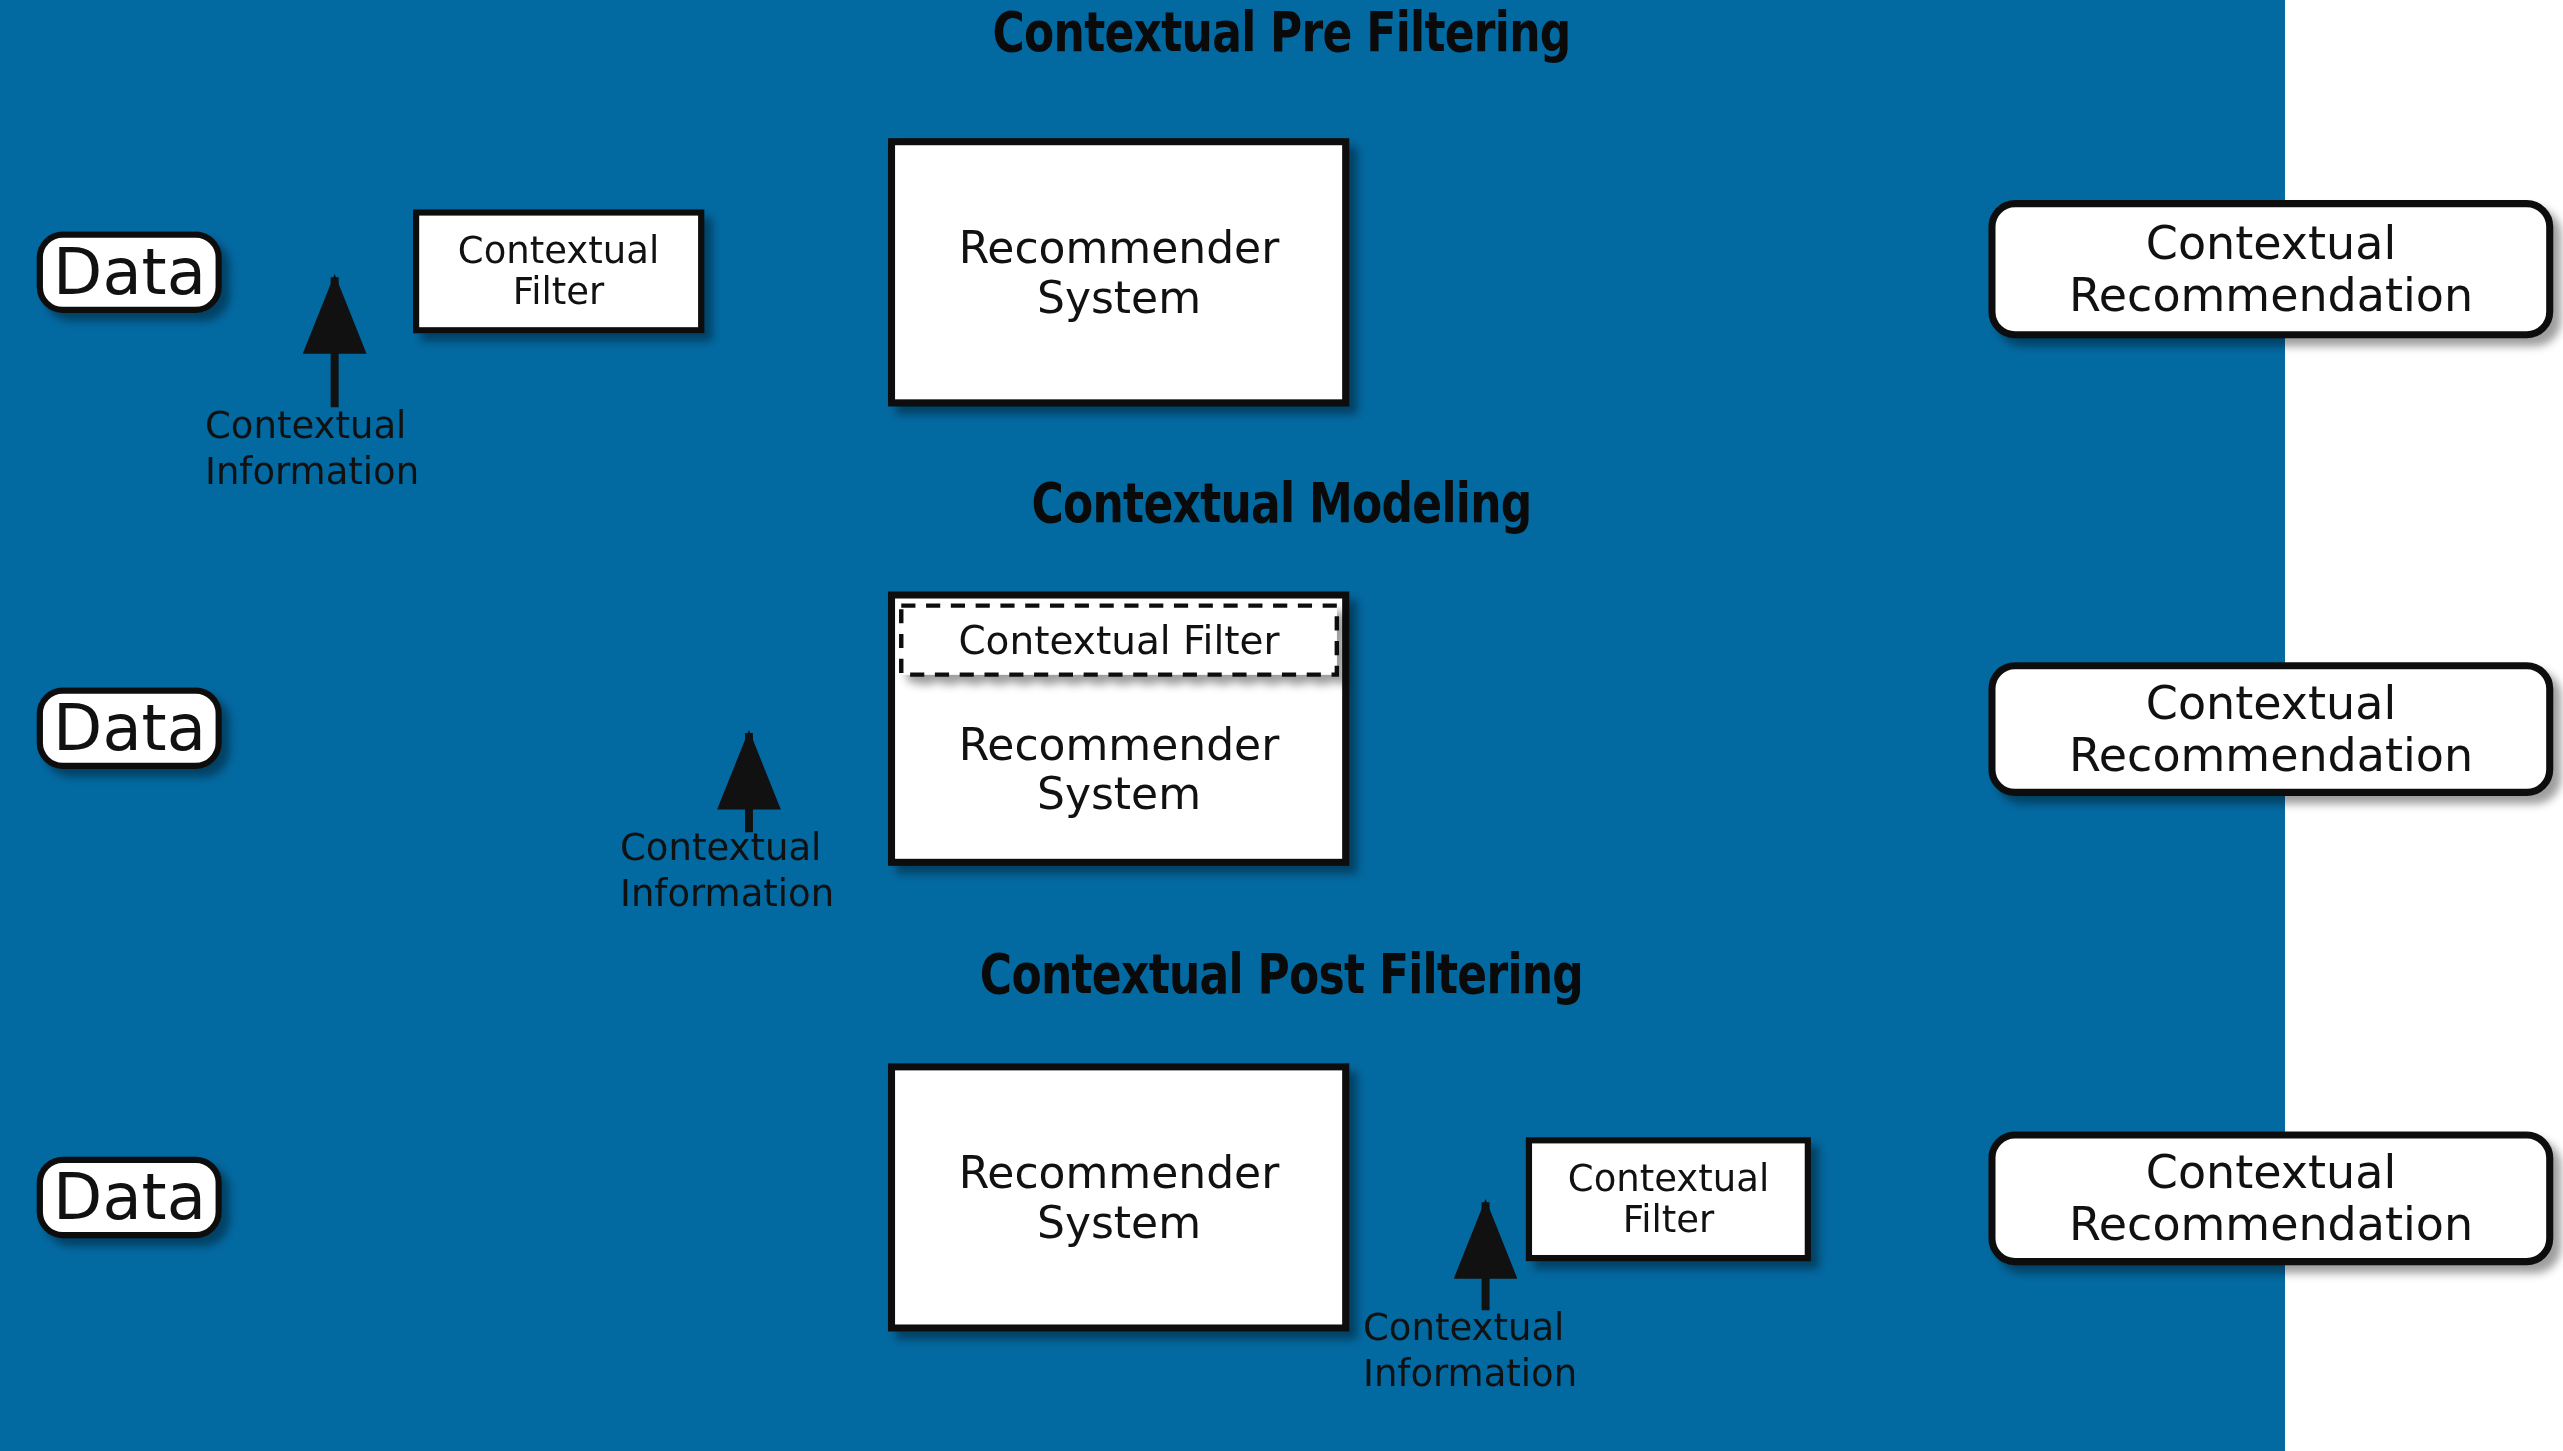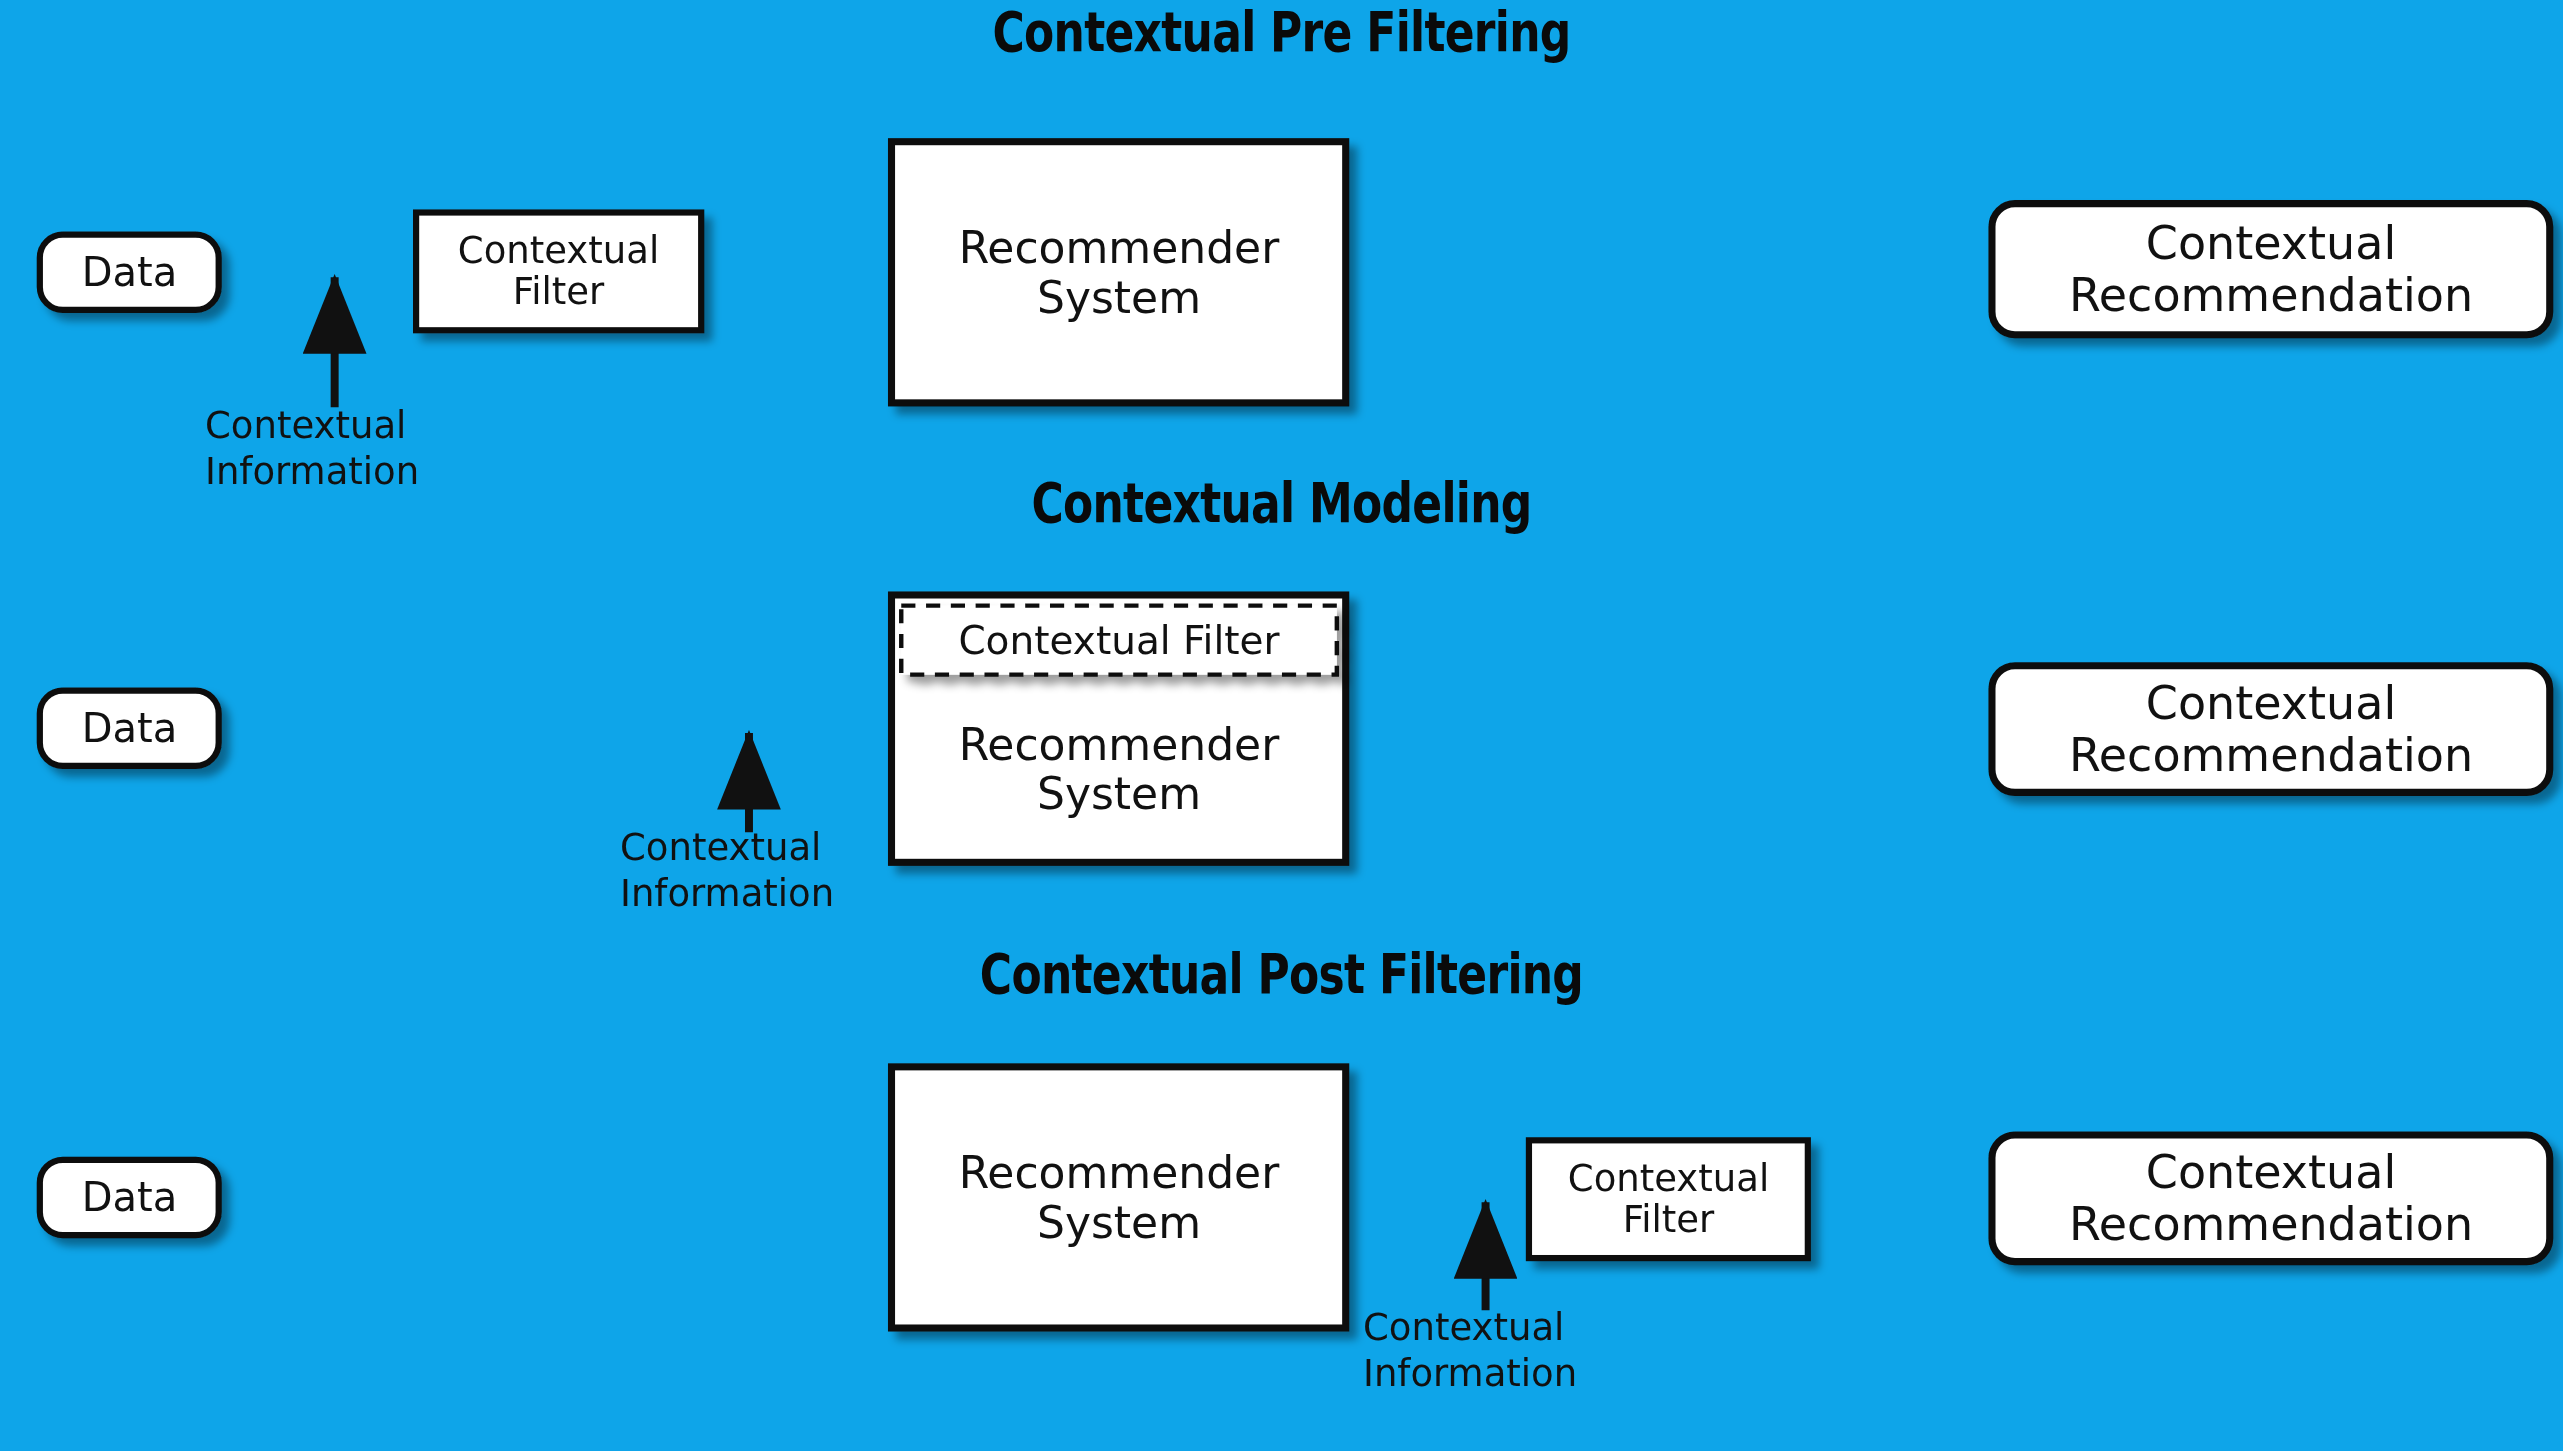--- a/index.html
+++ b/index.html
@@ -8,23 +8,23 @@
     background: #ffffff;
   }
   body {
     width: 2563px;
     height: 1452px;
     font-family: "DejaVu Sans", sans-serif;
     overflow: hidden;
   }
   #diagram-root {
     position: relative;
-    width: 2563px;
+    width: 2285px;
     height: 1452px;
-    background: #0ea5e9;
+    background: #0369a1;
   }
   svg.canvas {
     position: absolute;
     inset: 0;
     width: 2563px;
     height: 1452px;
     display: block;
   }
   .section-title {
     position: absolute;
@@ -45,21 +45,21 @@
     align-items: center;
     justify-content: center;
     text-align: center;
     font-family: "DejaVu Sans", sans-serif;
     font-weight: normal;
     color: #111111;
     line-height: 1.12;
     pointer-events: none;
     white-space: pre-line;
   }
-  .lbl-data      { font-size: 40px; }
+  .lbl-data      { font-size: 64px; }
   .lbl-recsys    { font-size: 44px; }
   .lbl-filter-sm { font-size: 37px; }
   .lbl-filter-dash { font-size: 39px; }
   .lbl-rec       { font-size: 46px; }
   .annot {
     position: absolute;
     font-family: "DejaVu Sans", sans-serif;
     font-size: 37px;
     color: #111111;
     line-height: 1.25;

